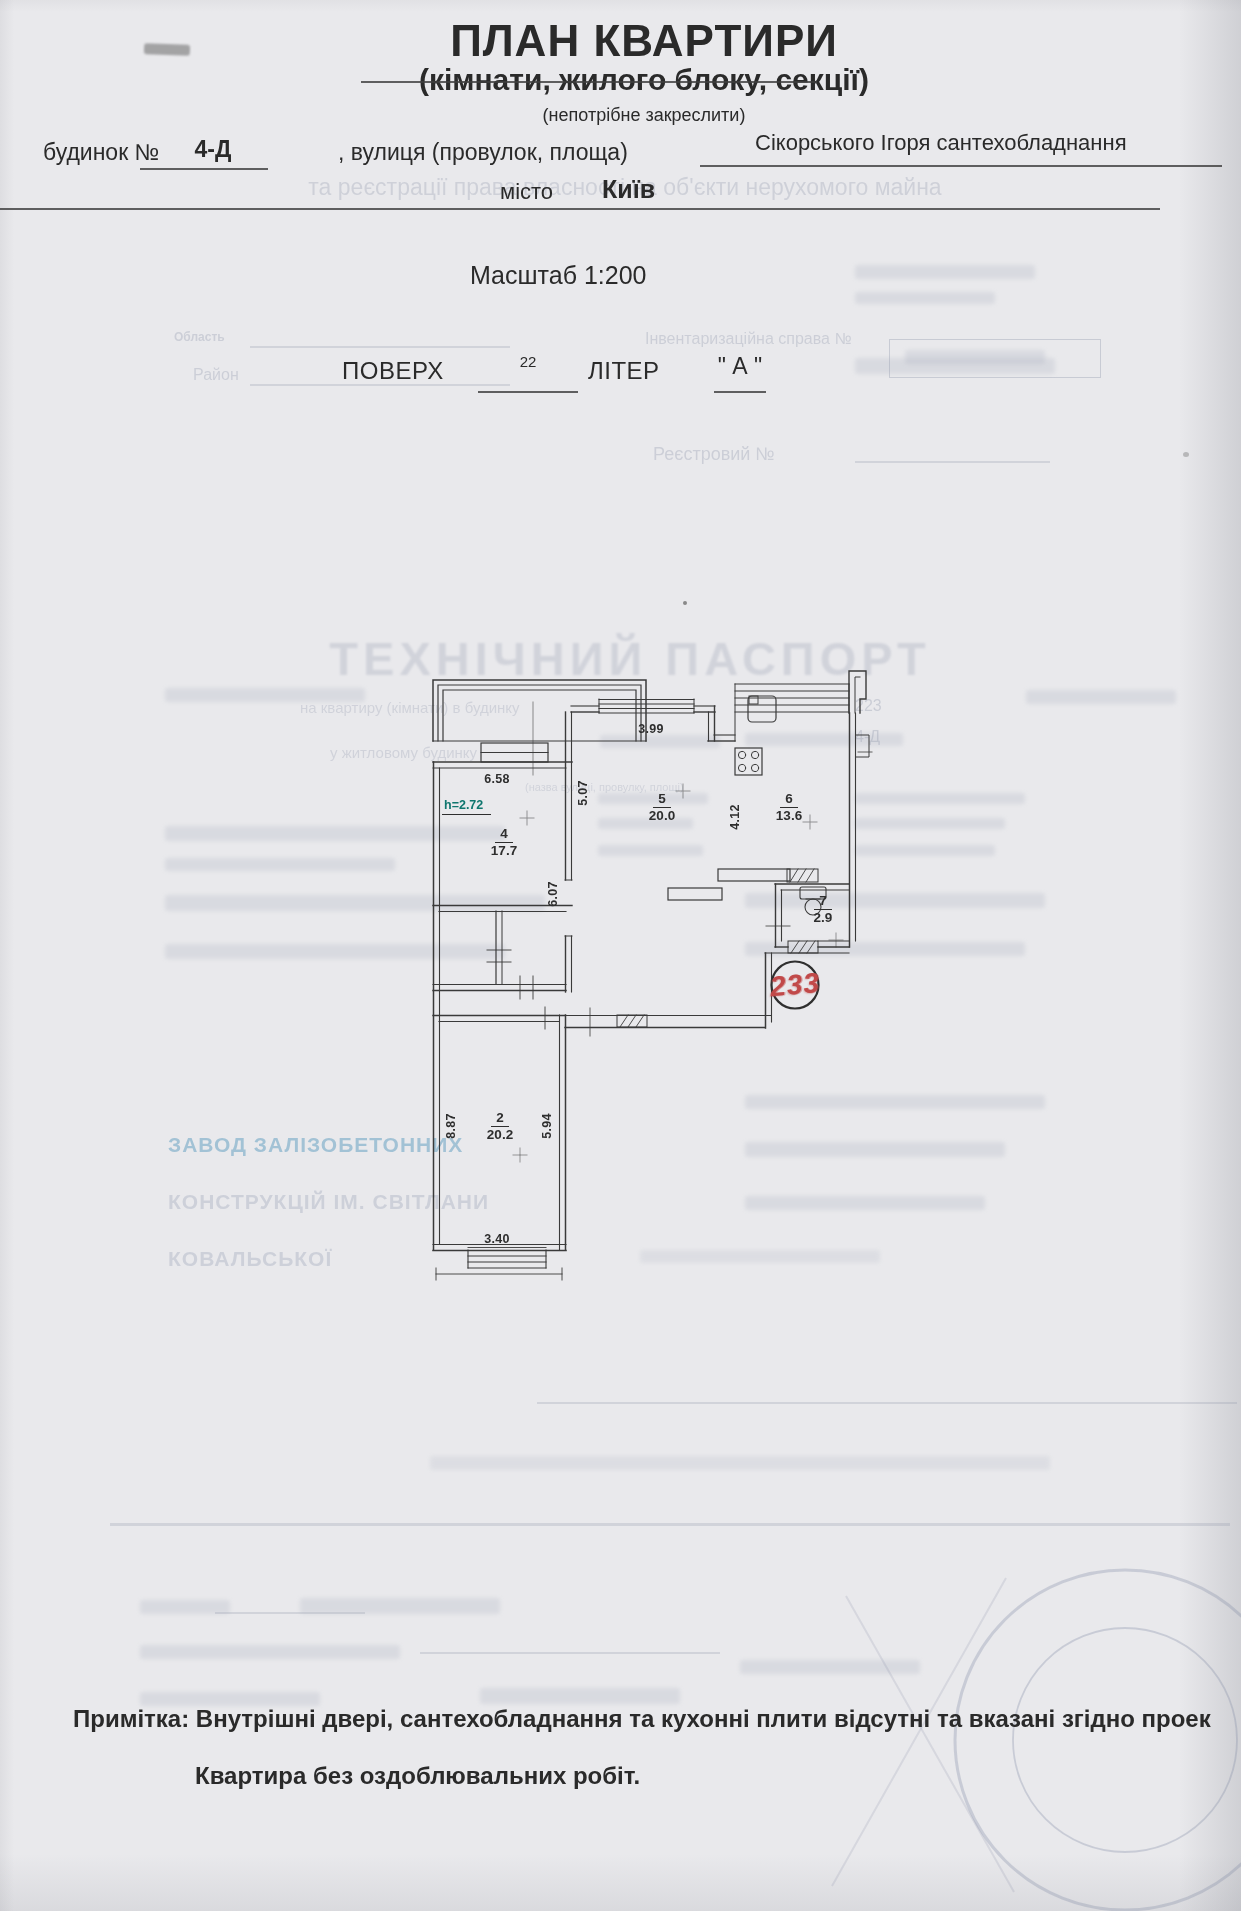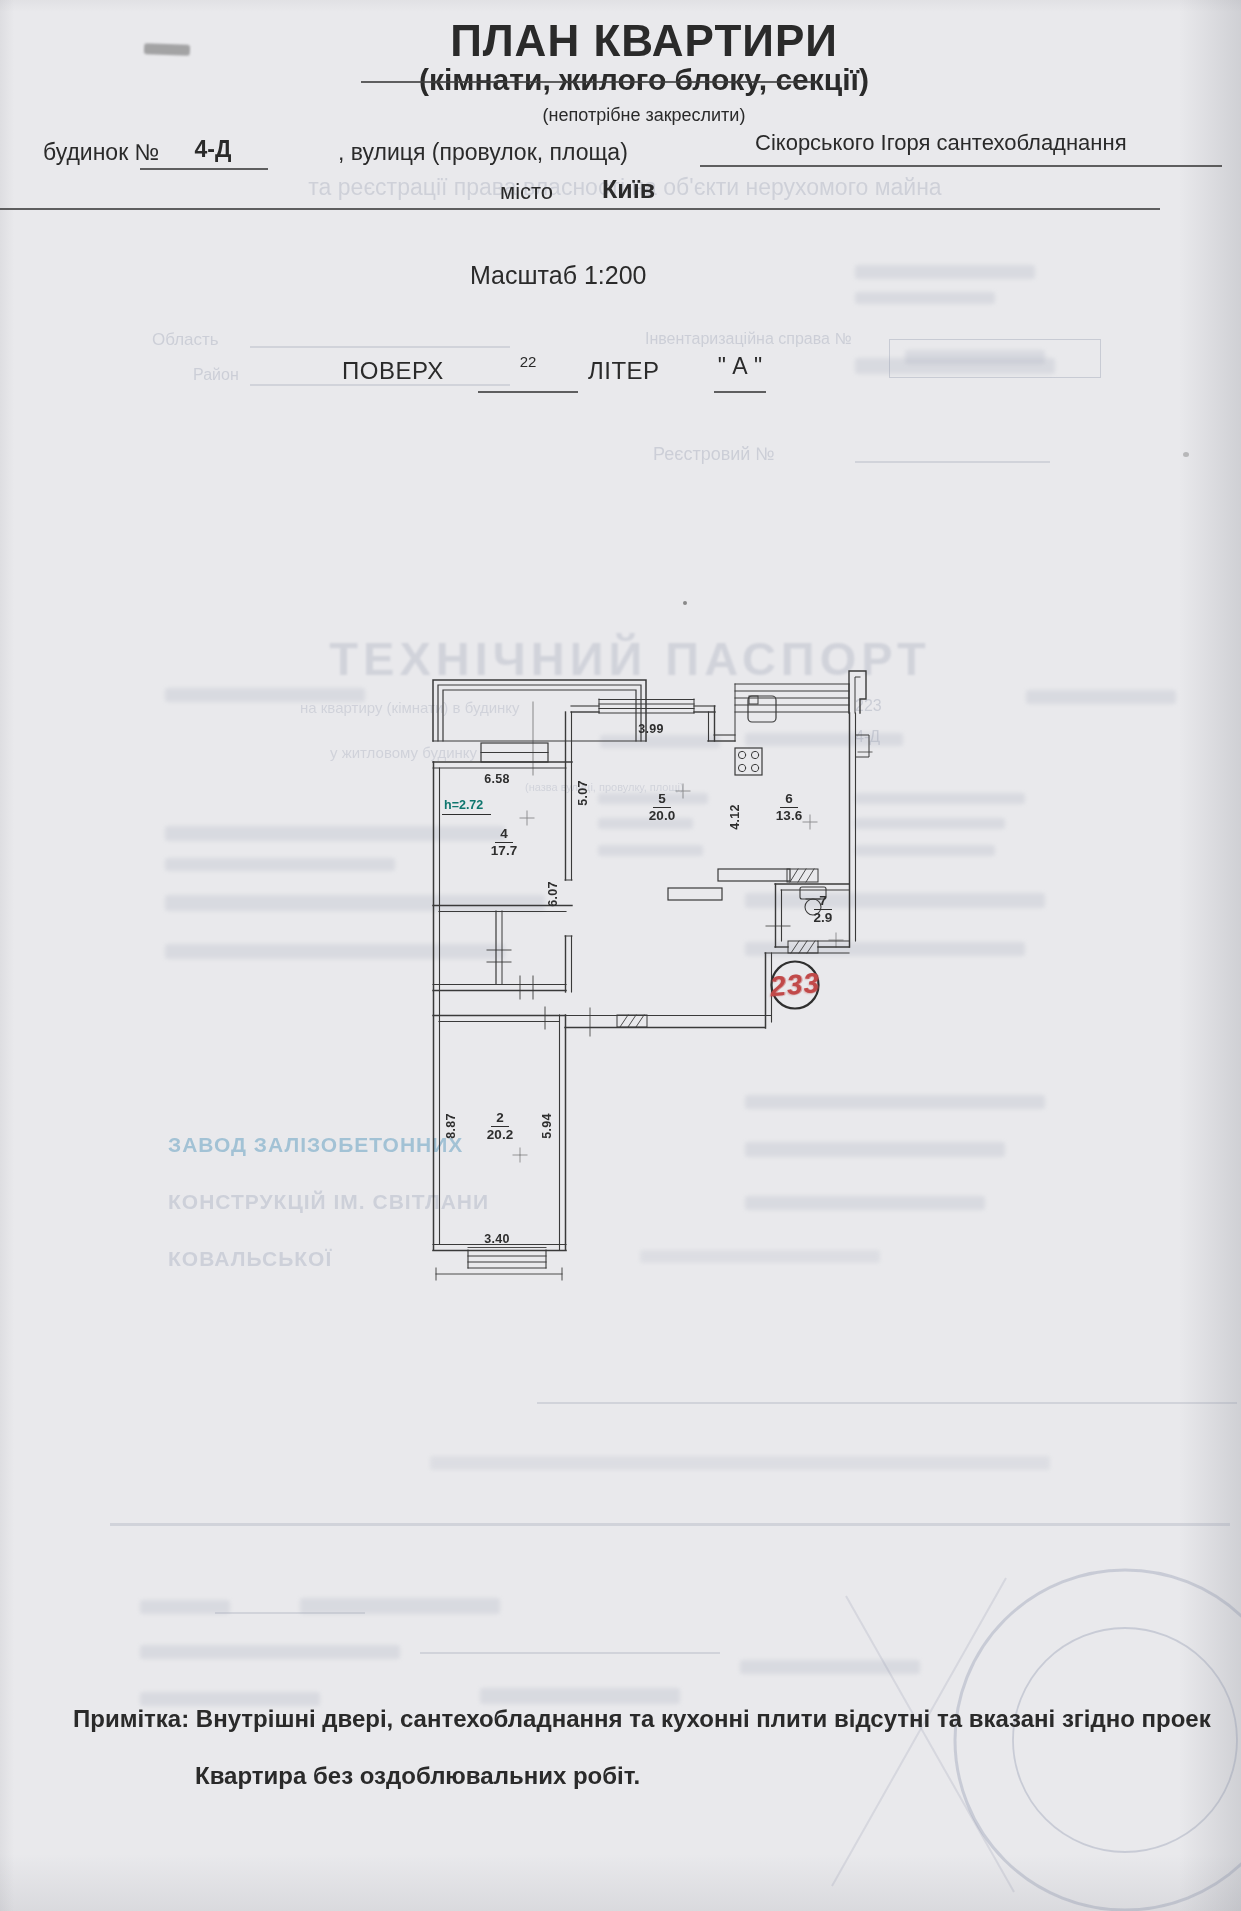--- a/index.html
+++ b/index.html
@@ -39,21 +39,21 @@
   }
   svg.plan{position:absolute;left:0;top:0;z-index:2;}
 </style>
 </head>
 <body>
 
 <div class="page">
 
   <div class="ghostT" style="left:120px;top:174px;width:1010px;text-align:center;font-size:23px;opacity:.28;">та реєстрації права власності на об'єкти нерухомого майна</div>
 
-  <div class="ghostT" style="left:152px;top:330px;font-size:17px;">Область</div>
+  <div class="ghostT" style="left:174px;top:330px;font-size:12px;font-weight:bold;">Область</div>
   <div class="ghostT" style="left:165px;top:366px;font-size:16px;margin-left:28px;">Район</div>
   <div class="lineG" style="left:250px;top:346px;width:260px;height:2px;"></div>
   <div class="lineG" style="left:250px;top:384px;width:260px;height:2px;"></div>
   <div class="ghostT" style="left:645px;top:330px;font-size:16px;">Інвентаризаційна справа №</div>
   <div class="gbox" style="left:889px;top:339px;width:210px;height:37px;"></div>
   <div class="bar" style="left:905px;top:350px;width:140px;height:14px;"></div>
   <div class="ghostT" style="left:653px;top:444px;font-size:18px;">Реєстровий №</div>
   <div class="lineG" style="left:855px;top:461px;width:195px;height:2px;"></div>
 
   <div class="ghostT b" style="left:280px;top:631px;width:700px;text-align:center;font-size:47px;letter-spacing:5px;opacity:.25;filter:blur(1px);">ТЕХНІЧНИЙ ПАСПОРТ</div>

